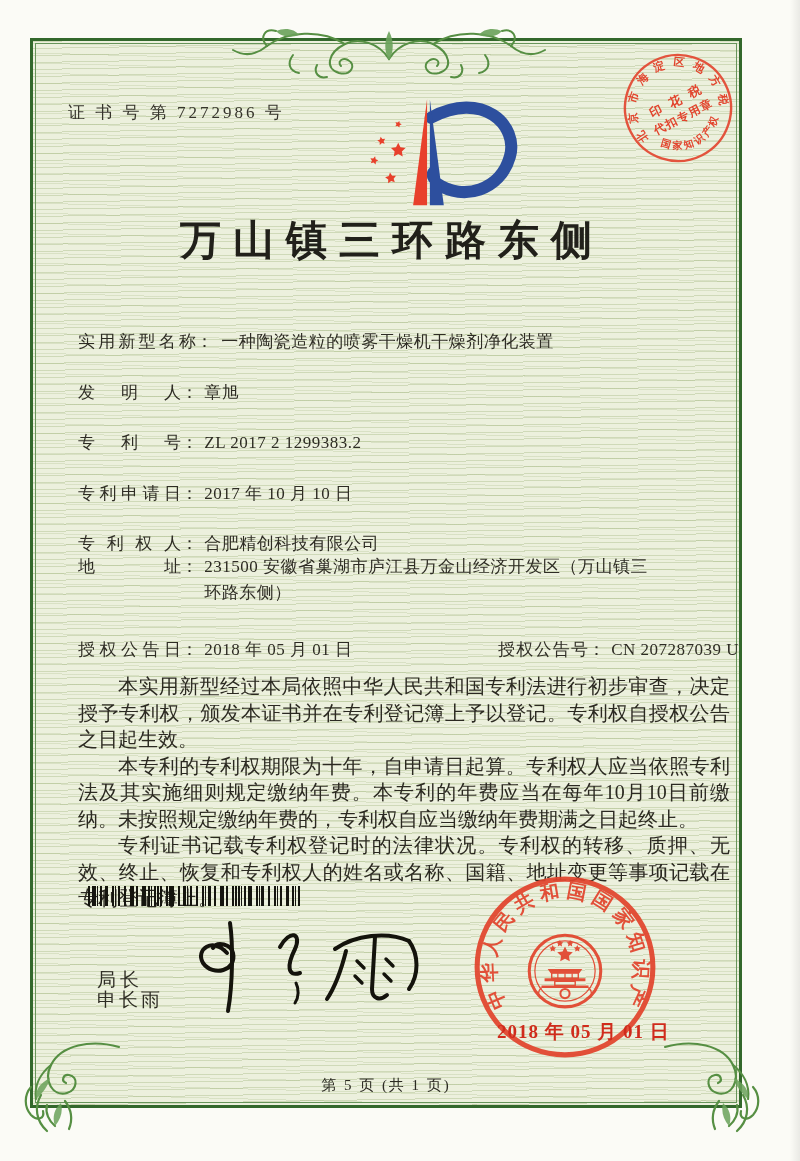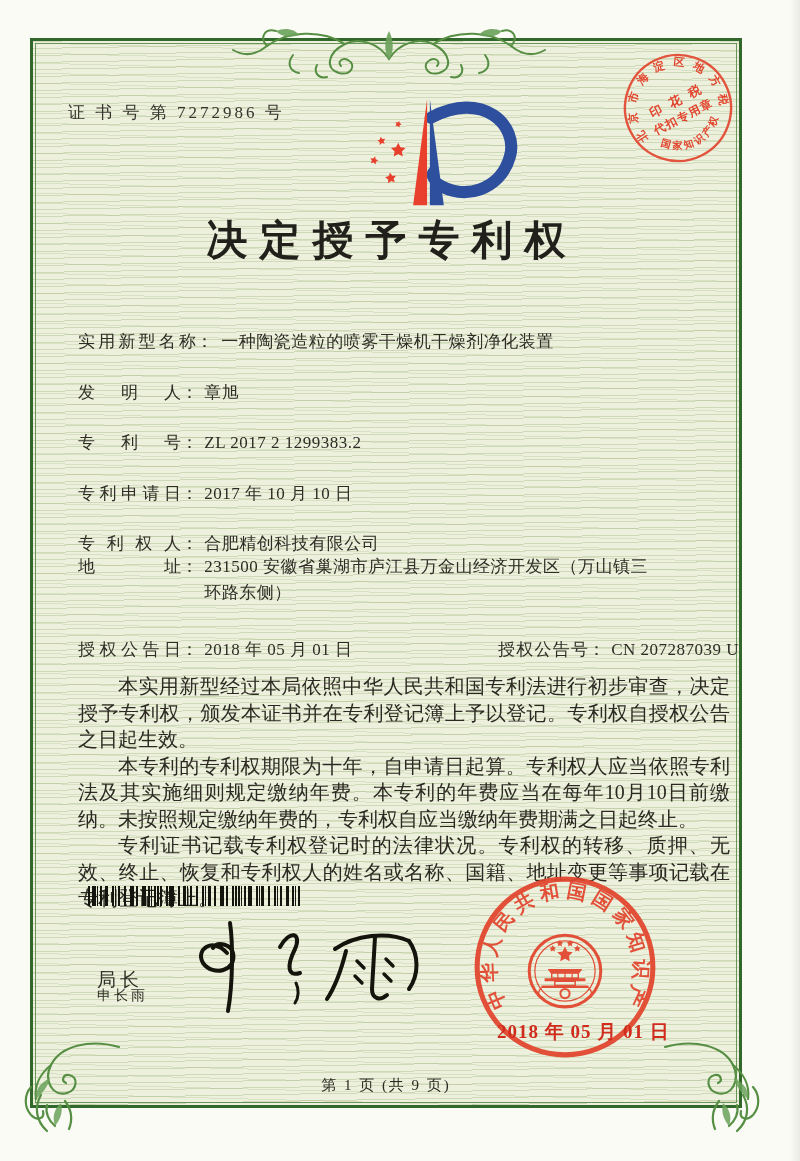--- a/index.html
+++ b/index.html
@@ -38,21 +38,21 @@
          text-align:justify;color:#2b2921;}
   .paras p{margin:0;text-indent:2em;}
   .barcode{
     left:55px;top:845px;width:212px;height:20px;
     background-image:
       repeating-linear-gradient(90deg,#15150f 0 2px,rgba(0,0,0,0) 2px 6px),
       repeating-linear-gradient(90deg,#15150f 0 1px,rgba(0,0,0,0) 1px 9px),
       repeating-linear-gradient(90deg,rgba(0,0,0,0) 0 4px,#15150f 4px 6px,rgba(0,0,0,0) 6px 13px);
   }
   .signer-title{left:64px;top:926px;font-size:19px;letter-spacing:4px;}
-  .signer-name{left:64px;top:946px;font-size:14px;letter-spacing:3px;}
+  .signer-name{left:64px;top:946px;font-size:19px;letter-spacing:3px;}
   .sig{left:150px;top:872px;}
   .seal{left:438px;top:832px;}
   .sealdate{left:464px;top:978px;font-size:19px;font-weight:bold;color:#d02b1c;
             letter-spacing:1px;z-index:5;}
   .footer{left:0;top:1035px;width:100%;text-align:center;font-size:15px;letter-spacing:2px;color:#2b2a22;}
   .orn-top{left:196px;top:-16px;}
   .orn-bl{left:-12px;top:998px;}
   .orn-br{left:626px;top:998px;transform:scaleX(-1);}
   .taxseal{left:586px;top:8px;}
   .logo{left:302px;top:52px;}
@@ -141,21 +141,21 @@
     <polygon points="102,6 117,120 102,120" fill="#2d4f9e"></polygon>
     <g fill="#e8402c">
       <use href="#st1" transform="translate(68,33) scale(0.38) rotate(18)"></use>
       <use href="#st1" transform="translate(50,51) scale(0.46) rotate(-12)"></use>
       <use href="#st1" transform="translate(68,61) scale(0.82)"></use>
       <use href="#st1" transform="translate(42,72) scale(0.46) rotate(14)"></use>
       <use href="#st1" transform="translate(60,91) scale(0.62) rotate(-8)"></use>
     </g>
   </svg>
 
-  <div class="abs title">决定授予专利权</div>
+  <div class="abs title">万山镇三环路东侧</div>
 
   <div class="abs row" style="top:288px">
     <span class="flabel" style="width:118px">实用新型名称</span><span class="colon">：</span>
     <span class="fvalue" style="margin-left:4px">一种陶瓷造粒的喷雾干燥机干燥剂净化装置</span>
   </div>
   <div class="abs row" style="top:339px">
     <span class="flabel">发明人</span><span class="colon">：</span>
     <span class="fvalue">章旭</span>
   </div>
   <div class="abs row" style="top:389px">
@@ -229,15 +229,15 @@
       <path d="M-7,2 V7 M0,2 V7 M7,2 V7" fill="none" stroke-width="1.2"></path>
       <path d="M-23,14 h46 v2.5 h-46 z" stroke="none"></path>
       <path d="M-10,10 h20 v4 h-20 z" fill="none" stroke-width="1.4"></path>
       <circle cy="22" r="4.5" fill="none" stroke-width="2"></circle>
       <path d="M-23,16 C-27,20 -27,24 -23,27 M23,16 C27,20 27,24 23,27" fill="none" stroke-width="1.5"></path>
     </g>
   </svg>
 
   <div class="abs sealdate">2018 年 05 月 01 日</div>
 
-  <div class="abs footer">第 1 页 (共 9 页)</div>
+  <div class="abs footer">第 5 页 (共 1 页)</div>
 
 </div>
 
 </body></html>

